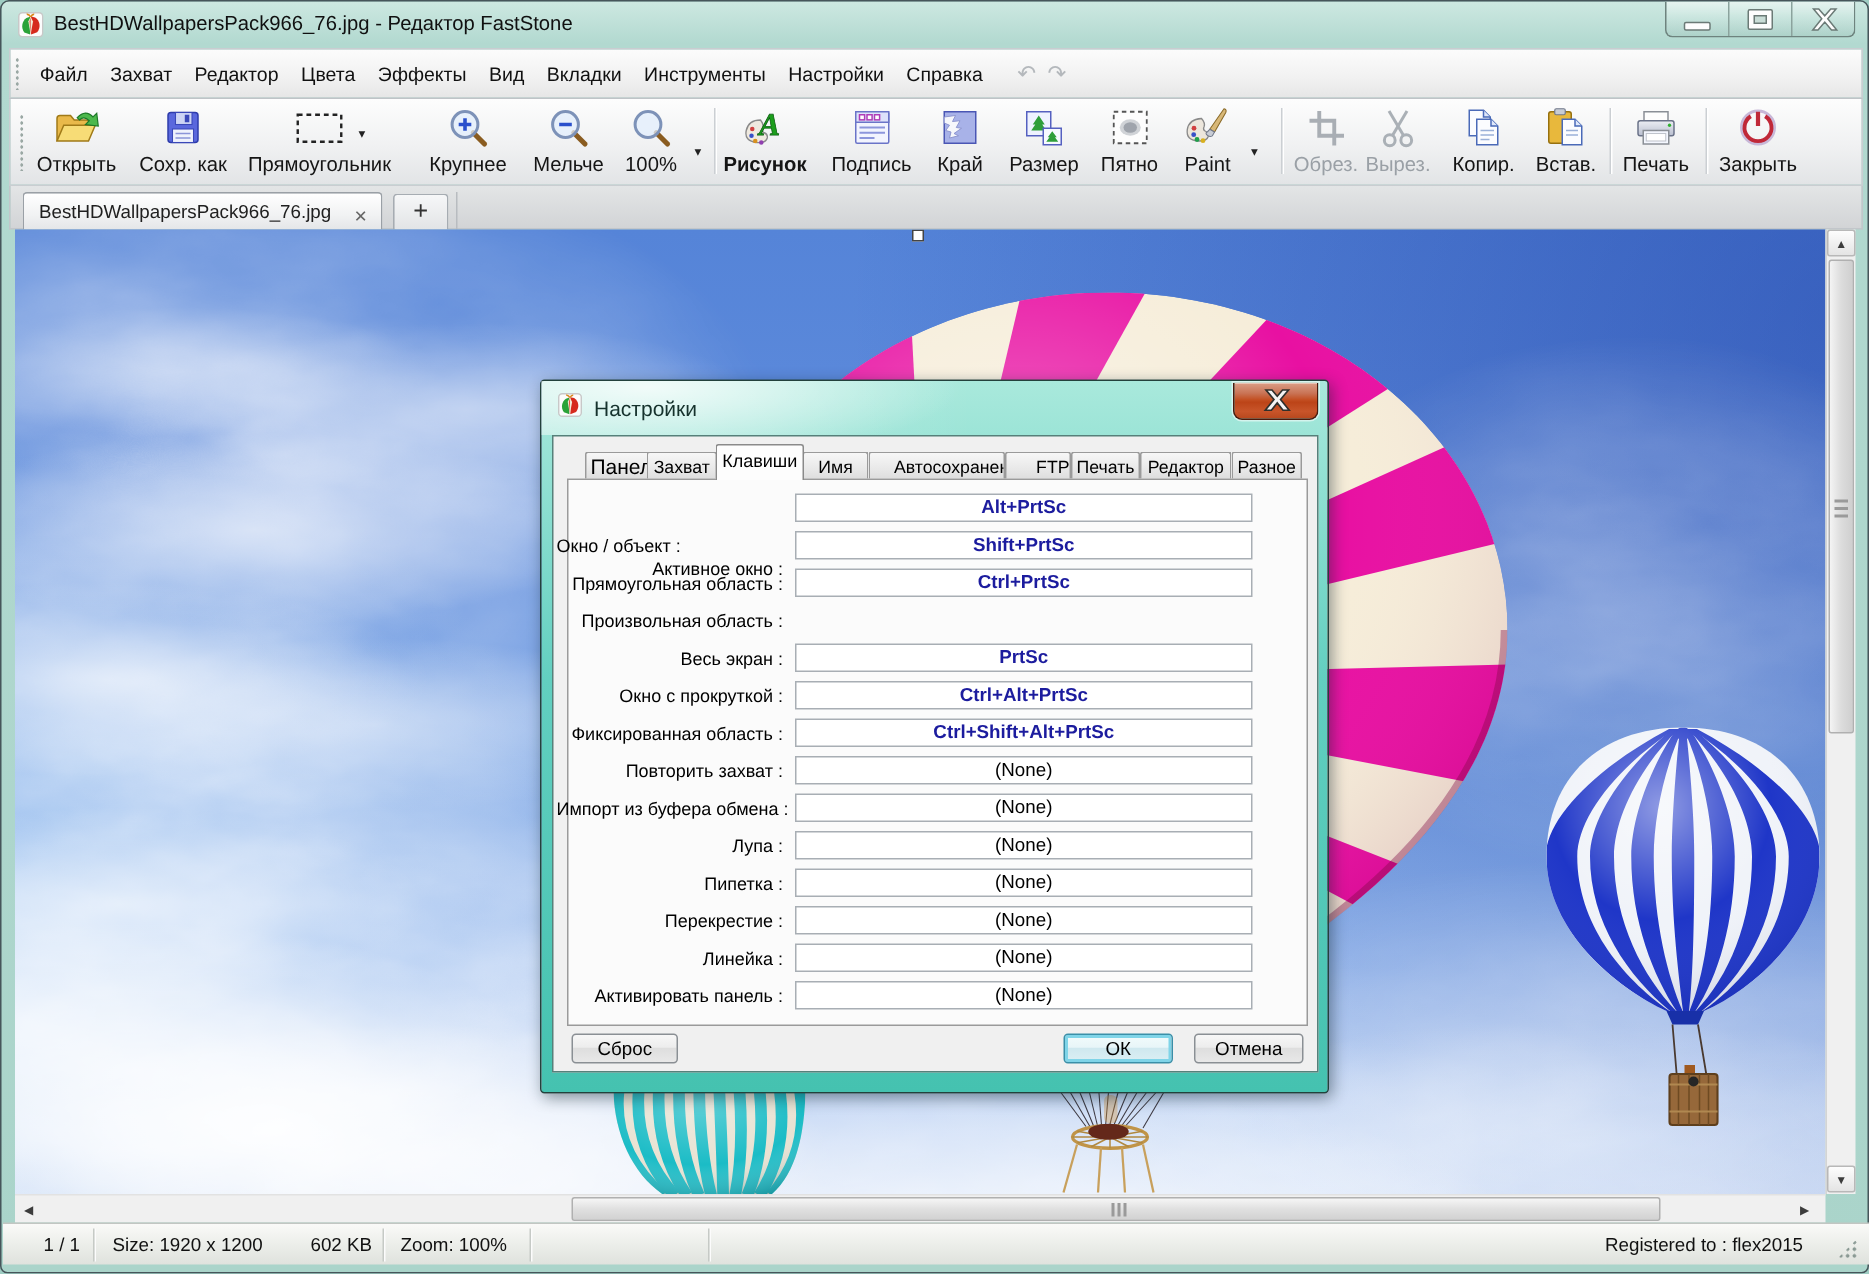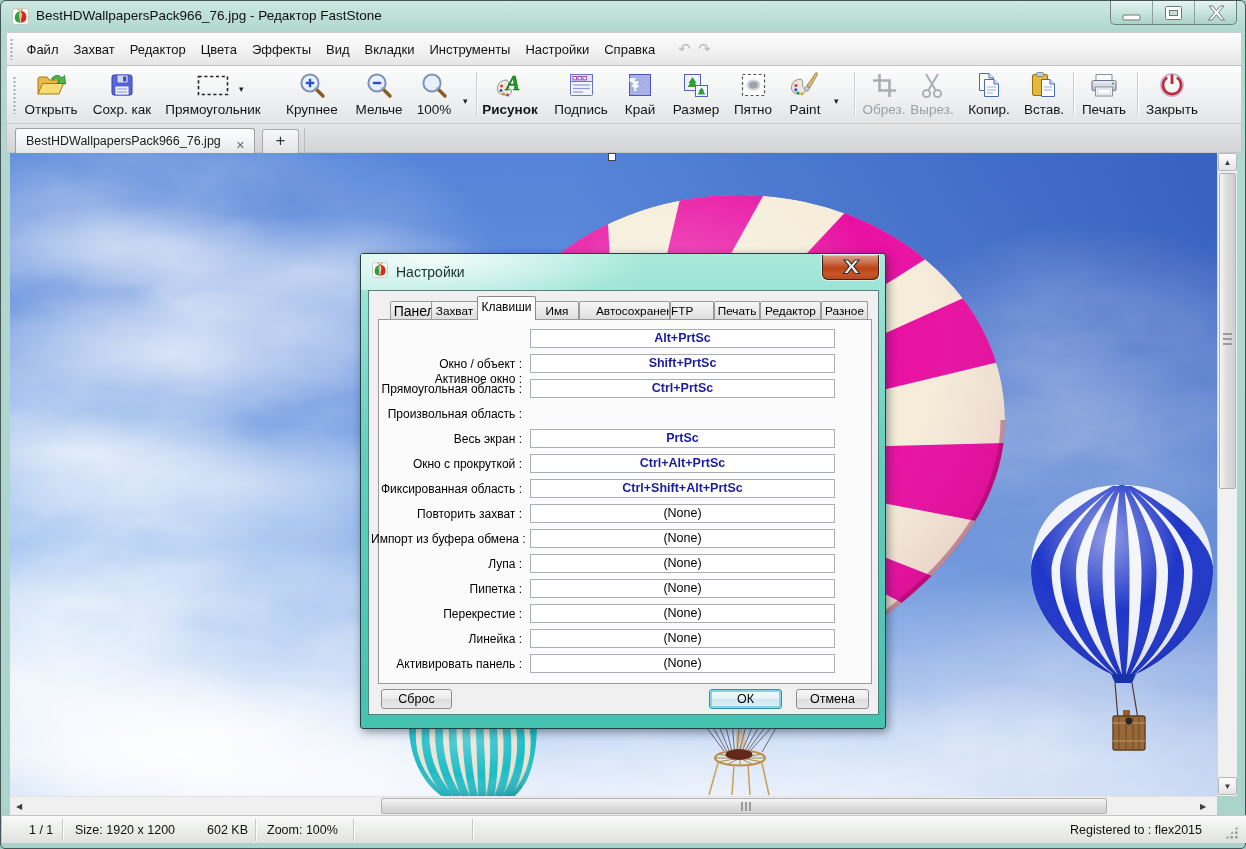--- a/index.html
+++ b/index.html
@@ -491,28 +491,28 @@
     <div style="position:absolute;left:35px;top:10px;font-size:14px;color:#16322d;">Настройки</div>
     <div style="position:absolute;left:461px;top:1px;width:57px;height:25px;border:1px solid #4a1a0c;border-top:none;border-radius:0 0 6px 6px;background:linear-gradient(180deg,#dca088 0%,#c97355 30%,#c34f22 48%,#bc4418 55%,#c8552a 80%,#b8481e 100%);box-shadow:0 0 0 1px rgba(255,255,255,.55), inset 0 1px 0 rgba(255,255,255,.4);"><svg width="57" height="25" viewBox="0 0 57 25">
         <path d="M21 5 L25 5 L28.5 9.2 L32 5 L36 5 L30.7 11.3 L36.5 18.5 L32.3 18.5 L28.5 13.6 L24.6 18.5 L20.5 18.5 L26.3 11.3 Z" fill="#f4f4f4" stroke="#30302c" stroke-width="1.1"></path>
       </svg></div>
     <div style="position:absolute;left:7px;top:36px;width:511px;height:425px;border:1px solid #56807a;background:#f0f0f0;">
       <div style="position:absolute;left:9px;top:10px;width:53px;height:19px;background:linear-gradient(180deg,#f7f7f7,#e8e8e8 60%,#dcdcdc);border:1px solid #9a9a9a;border-bottom:none;border-radius:2px 2px 0 0;z-index:1;text-align:right;font-size:14px;line-height:19px;color:#000;white-space:nowrap;overflow:hidden;margin-left:12px;">Панель</div>
       <div style="position:absolute;left:62px;top:10px;width:47px;height:19px;background:linear-gradient(180deg,#f7f7f7,#e8e8e8 60%,#dcdcdc);border:1px solid #9a9a9a;border-bottom:none;border-radius:2px 2px 0 0;z-index:1;text-align:center;font-size:11.8px;line-height:19px;color:#000;white-space:nowrap;overflow:hidden;">Захват</div>
       <div style="position:absolute;left:108px;top:5px;width:59px;height:24px;background:#fdfdfd;border:1px solid #8a8a8a;border-bottom:none;border-radius:2px 2px 0 0;z-index:3;text-align:center;font-size:12px;line-height:20px;color:#000;">Клавиши</div>
       <div style="position:absolute;left:166px;top:10px;width:44px;height:19px;background:linear-gradient(180deg,#f7f7f7,#e8e8e8 60%,#dcdcdc);border:1px solid #9a9a9a;border-bottom:none;border-radius:2px 2px 0 0;z-index:1;text-align:center;font-size:11.8px;line-height:19px;color:#000;white-space:nowrap;overflow:hidden;">Имя</div>
       <div style="position:absolute;left:210px;top:10px;width:91px;height:19px;background:linear-gradient(180deg,#f7f7f7,#e8e8e8 60%,#dcdcdc);border:1px solid #9a9a9a;border-bottom:none;border-radius:2px 2px 0 0;z-index:1;text-align:center;font-size:11.8px;line-height:19px;color:#000;white-space:nowrap;overflow:hidden;padding-left:16px;">Автосохранение</div>
-      <div style="position:absolute;left:301px;top:10px;width:44px;height:19px;background:linear-gradient(180deg,#f7f7f7,#e8e8e8 60%,#dcdcdc);border:1px solid #9a9a9a;border-bottom:none;border-radius:2px 2px 0 0;z-index:1;text-align:left;font-size:11.8px;line-height:19px;color:#000;white-space:nowrap;overflow:hidden;">FTP</div>
+      <div style="position:absolute;left:301px;top:10px;width:44px;height:19px;background:linear-gradient(180deg,#f7f7f7,#e8e8e8 60%,#dcdcdc);border:1px solid #9a9a9a;border-bottom:none;border-radius:2px 2px 0 0;z-index:1;text-align:right;font-size:11.8px;line-height:19px;color:#000;white-space:nowrap;overflow:hidden;">FTP</div>
       <div style="position:absolute;left:345px;top:10px;width:46px;height:19px;background:linear-gradient(180deg,#f7f7f7,#e8e8e8 60%,#dcdcdc);border:1px solid #9a9a9a;border-bottom:none;border-radius:2px 2px 0 0;z-index:1;text-align:center;font-size:11.8px;line-height:19px;color:#000;white-space:nowrap;overflow:hidden;">Печать</div>
       <div style="position:absolute;left:391px;top:10px;width:61px;height:19px;background:linear-gradient(180deg,#f7f7f7,#e8e8e8 60%,#dcdcdc);border:1px solid #9a9a9a;border-bottom:none;border-radius:2px 2px 0 0;z-index:1;text-align:center;font-size:11.8px;line-height:19px;color:#000;white-space:nowrap;overflow:hidden;">Редактор</div>
       <div style="position:absolute;left:452px;top:10px;width:47px;height:19px;background:linear-gradient(180deg,#f7f7f7,#e8e8e8 60%,#dcdcdc);border:1px solid #9a9a9a;border-bottom:none;border-radius:2px 2px 0 0;z-index:1;text-align:center;font-size:11.8px;line-height:19px;color:#000;white-space:nowrap;overflow:hidden;">Разное</div>
       <div style="position:absolute;left:9px;top:28px;width:494px;height:365px;background:#fbfbfb;border:1px solid #9a9a9a;z-index:2;"></div>
       <div style="position:absolute;left:2px;top:41px;width:151px;text-align:right;font-size:12px;color:#000;z-index:4;white-space:nowrap;margin-top:40px;">Активное окно :</div>
       <div style="position:absolute;left:161px;top:38px;width:305px;height:19px;background:#fff;border:1px solid #a8aeb4;z-index:4;text-align:center;font-size:12.5px;line-height:17px;font-weight:bold;color:#1c1c9e;">Alt+PrtSc</div>
-      <div style="position:absolute;left:2px;top:66px;width:151px;text-align:right;font-size:12px;color:#000;z-index:4;white-space:nowrap;">Окно / объект :</div>
+      <div style="position:absolute;left:2px;top:66px;width:151px;text-align:left;font-size:12px;color:#000;z-index:4;white-space:nowrap;">Окно / объект :</div>
       <div style="position:absolute;left:161px;top:63px;width:305px;height:19px;background:#fff;border:1px solid #a8aeb4;z-index:4;text-align:center;font-size:12.5px;line-height:17px;font-weight:bold;color:#1c1c9e;">Shift+PrtSc</div>
       <div style="position:absolute;left:2px;top:91px;width:151px;text-align:right;font-size:12px;color:#000;z-index:4;white-space:nowrap;">Прямоугольная область :</div>
       <div style="position:absolute;left:161px;top:88px;width:305px;height:19px;background:#fff;border:1px solid #a8aeb4;z-index:4;text-align:center;font-size:12.5px;line-height:17px;font-weight:bold;color:#1c1c9e;">Ctrl+PrtSc</div>
       <div style="position:absolute;left:2px;top:116px;width:151px;text-align:right;font-size:12px;color:#000;z-index:4;white-space:nowrap;">Произвольная область :</div>
       <div style="position:absolute;left:2px;top:141px;width:151px;text-align:right;font-size:12px;color:#000;z-index:4;white-space:nowrap;">Весь экран :</div>
       <div style="position:absolute;left:161px;top:138px;width:305px;height:19px;background:#fff;border:1px solid #a8aeb4;z-index:4;text-align:center;font-size:12.5px;line-height:17px;font-weight:bold;color:#1c1c9e;">PrtSc</div>
       <div style="position:absolute;left:2px;top:166px;width:151px;text-align:right;font-size:12px;color:#000;z-index:4;white-space:nowrap;">Окно с прокруткой :</div>
       <div style="position:absolute;left:161px;top:163px;width:305px;height:19px;background:#fff;border:1px solid #a8aeb4;z-index:4;text-align:center;font-size:12.5px;line-height:17px;font-weight:bold;color:#1c1c9e;">Ctrl+Alt+PrtSc</div>
       <div style="position:absolute;left:2px;top:191px;width:151px;text-align:right;font-size:12px;color:#000;z-index:4;white-space:nowrap;">Фиксированная область :</div>
       <div style="position:absolute;left:161px;top:188px;width:305px;height:19px;background:#fff;border:1px solid #a8aeb4;z-index:4;text-align:center;font-size:12.5px;line-height:17px;font-weight:bold;color:#1c1c9e;">Ctrl+Shift+Alt+PrtSc</div>

